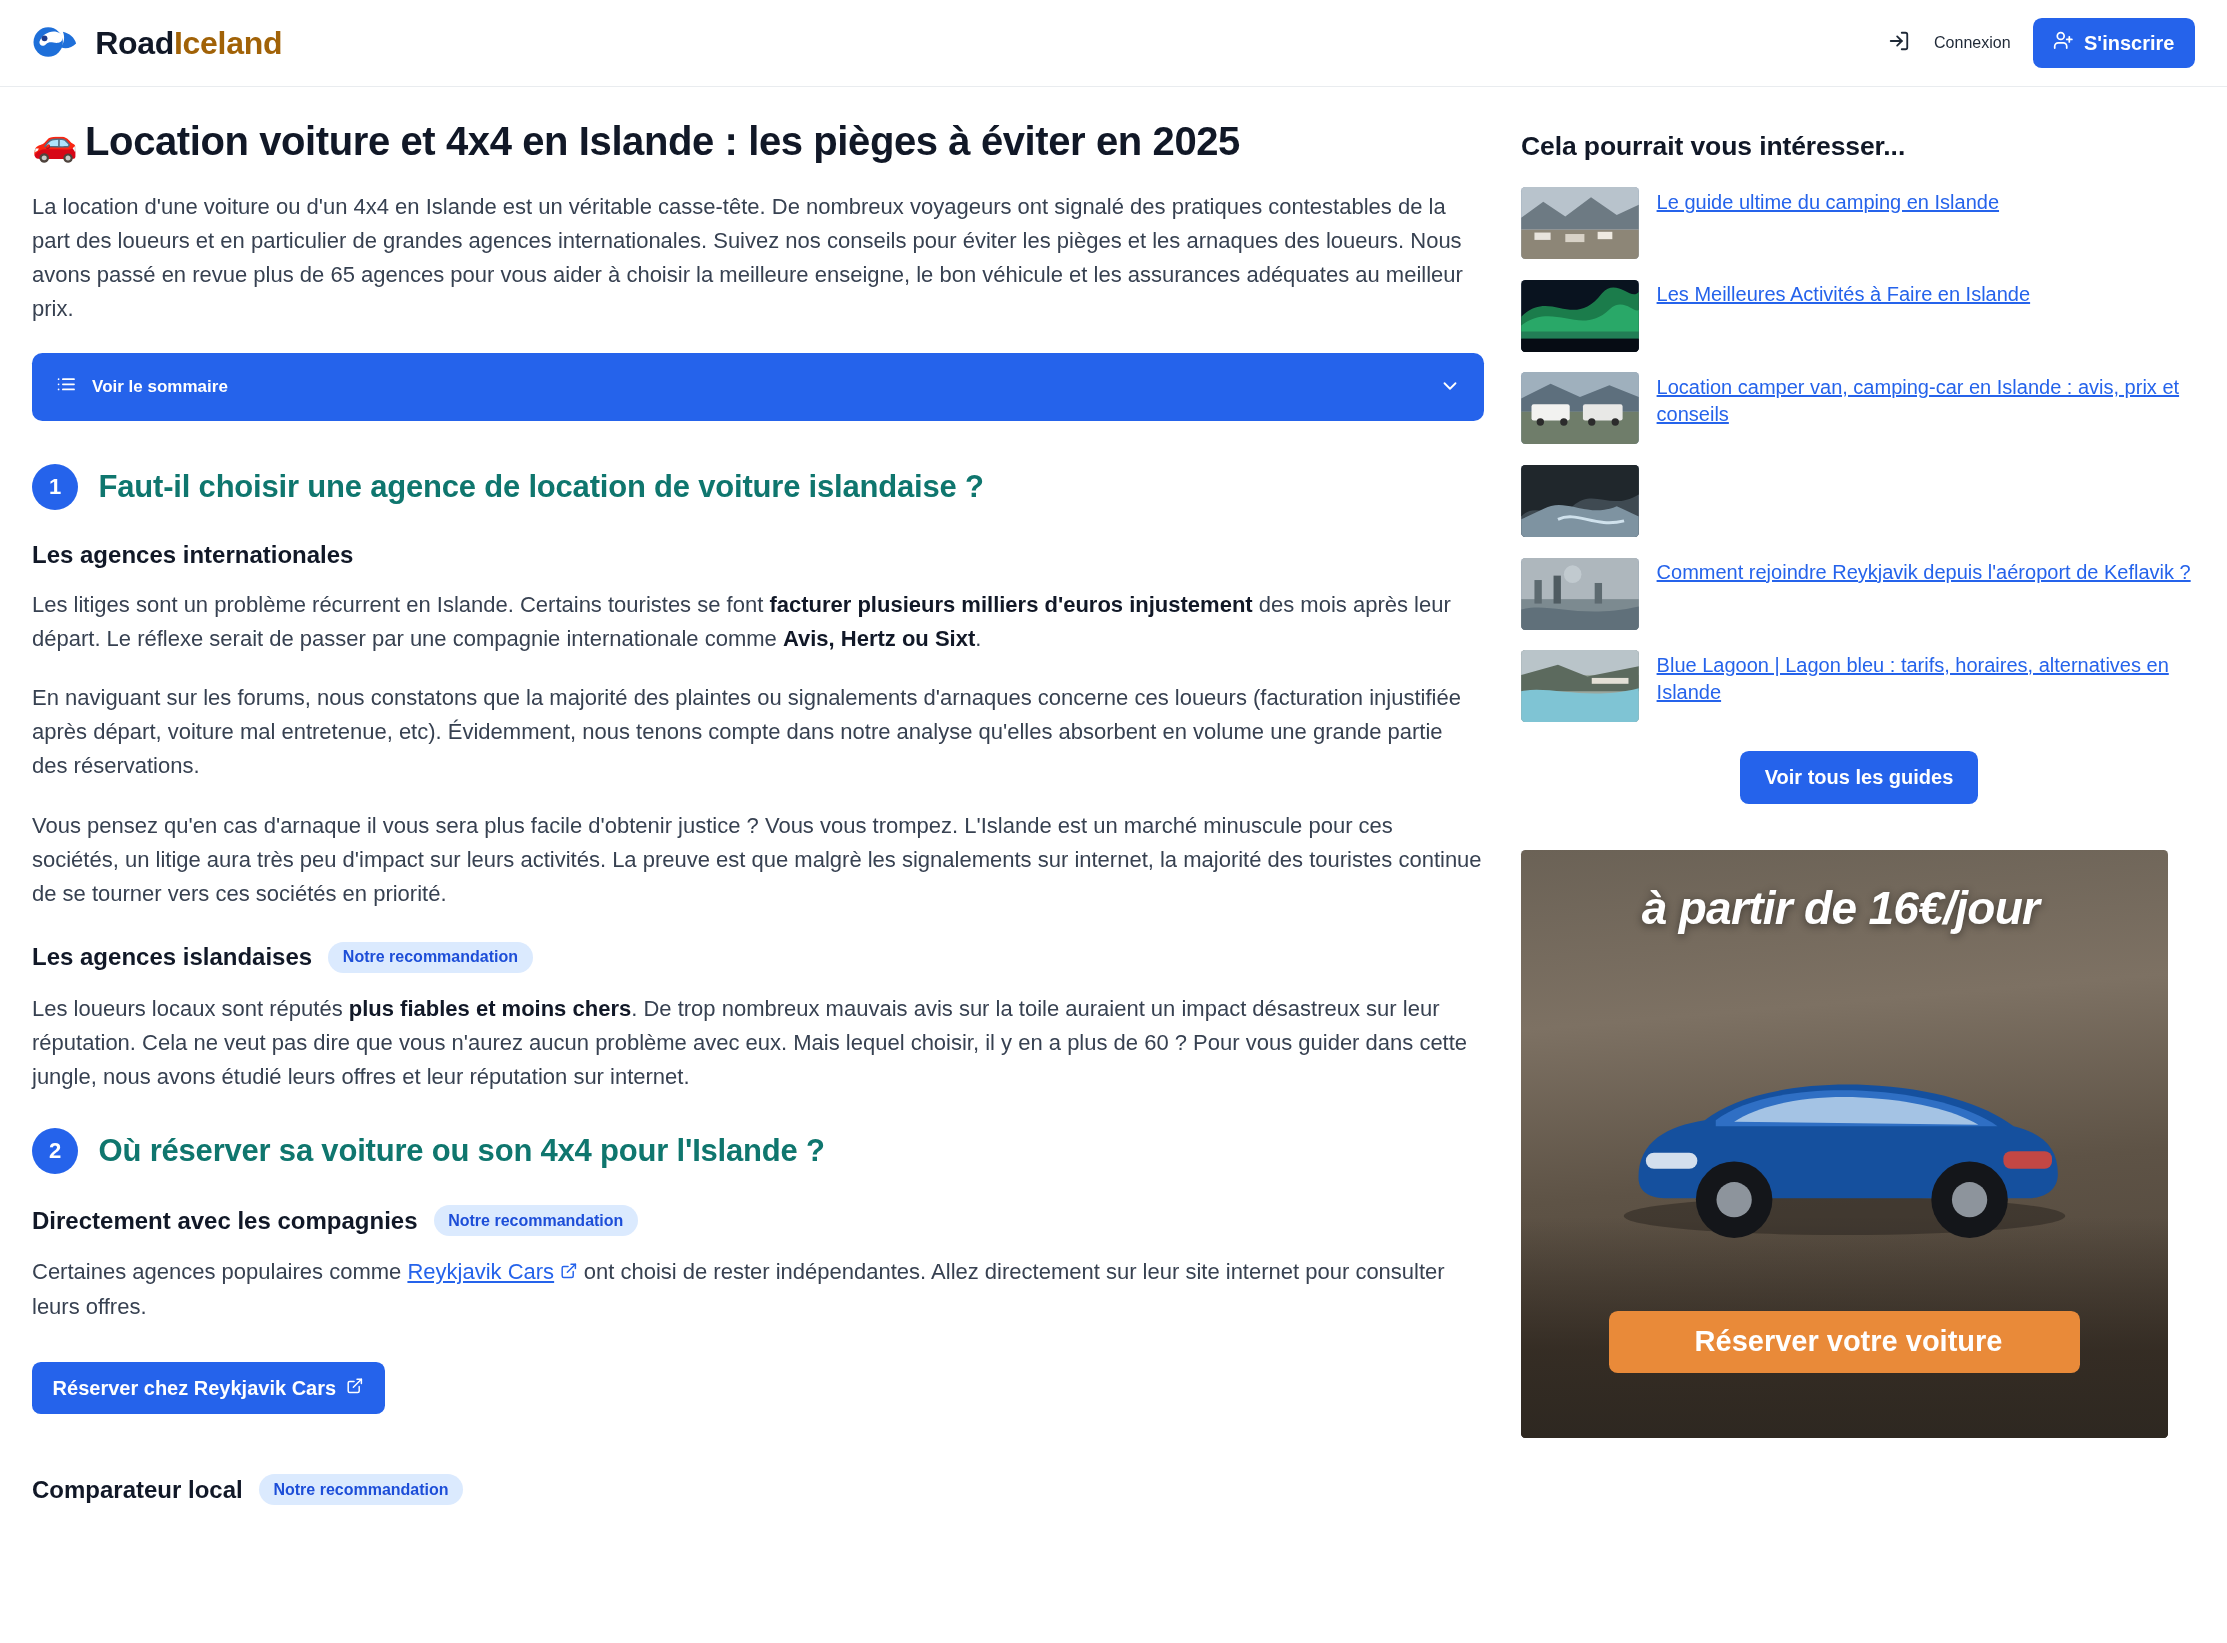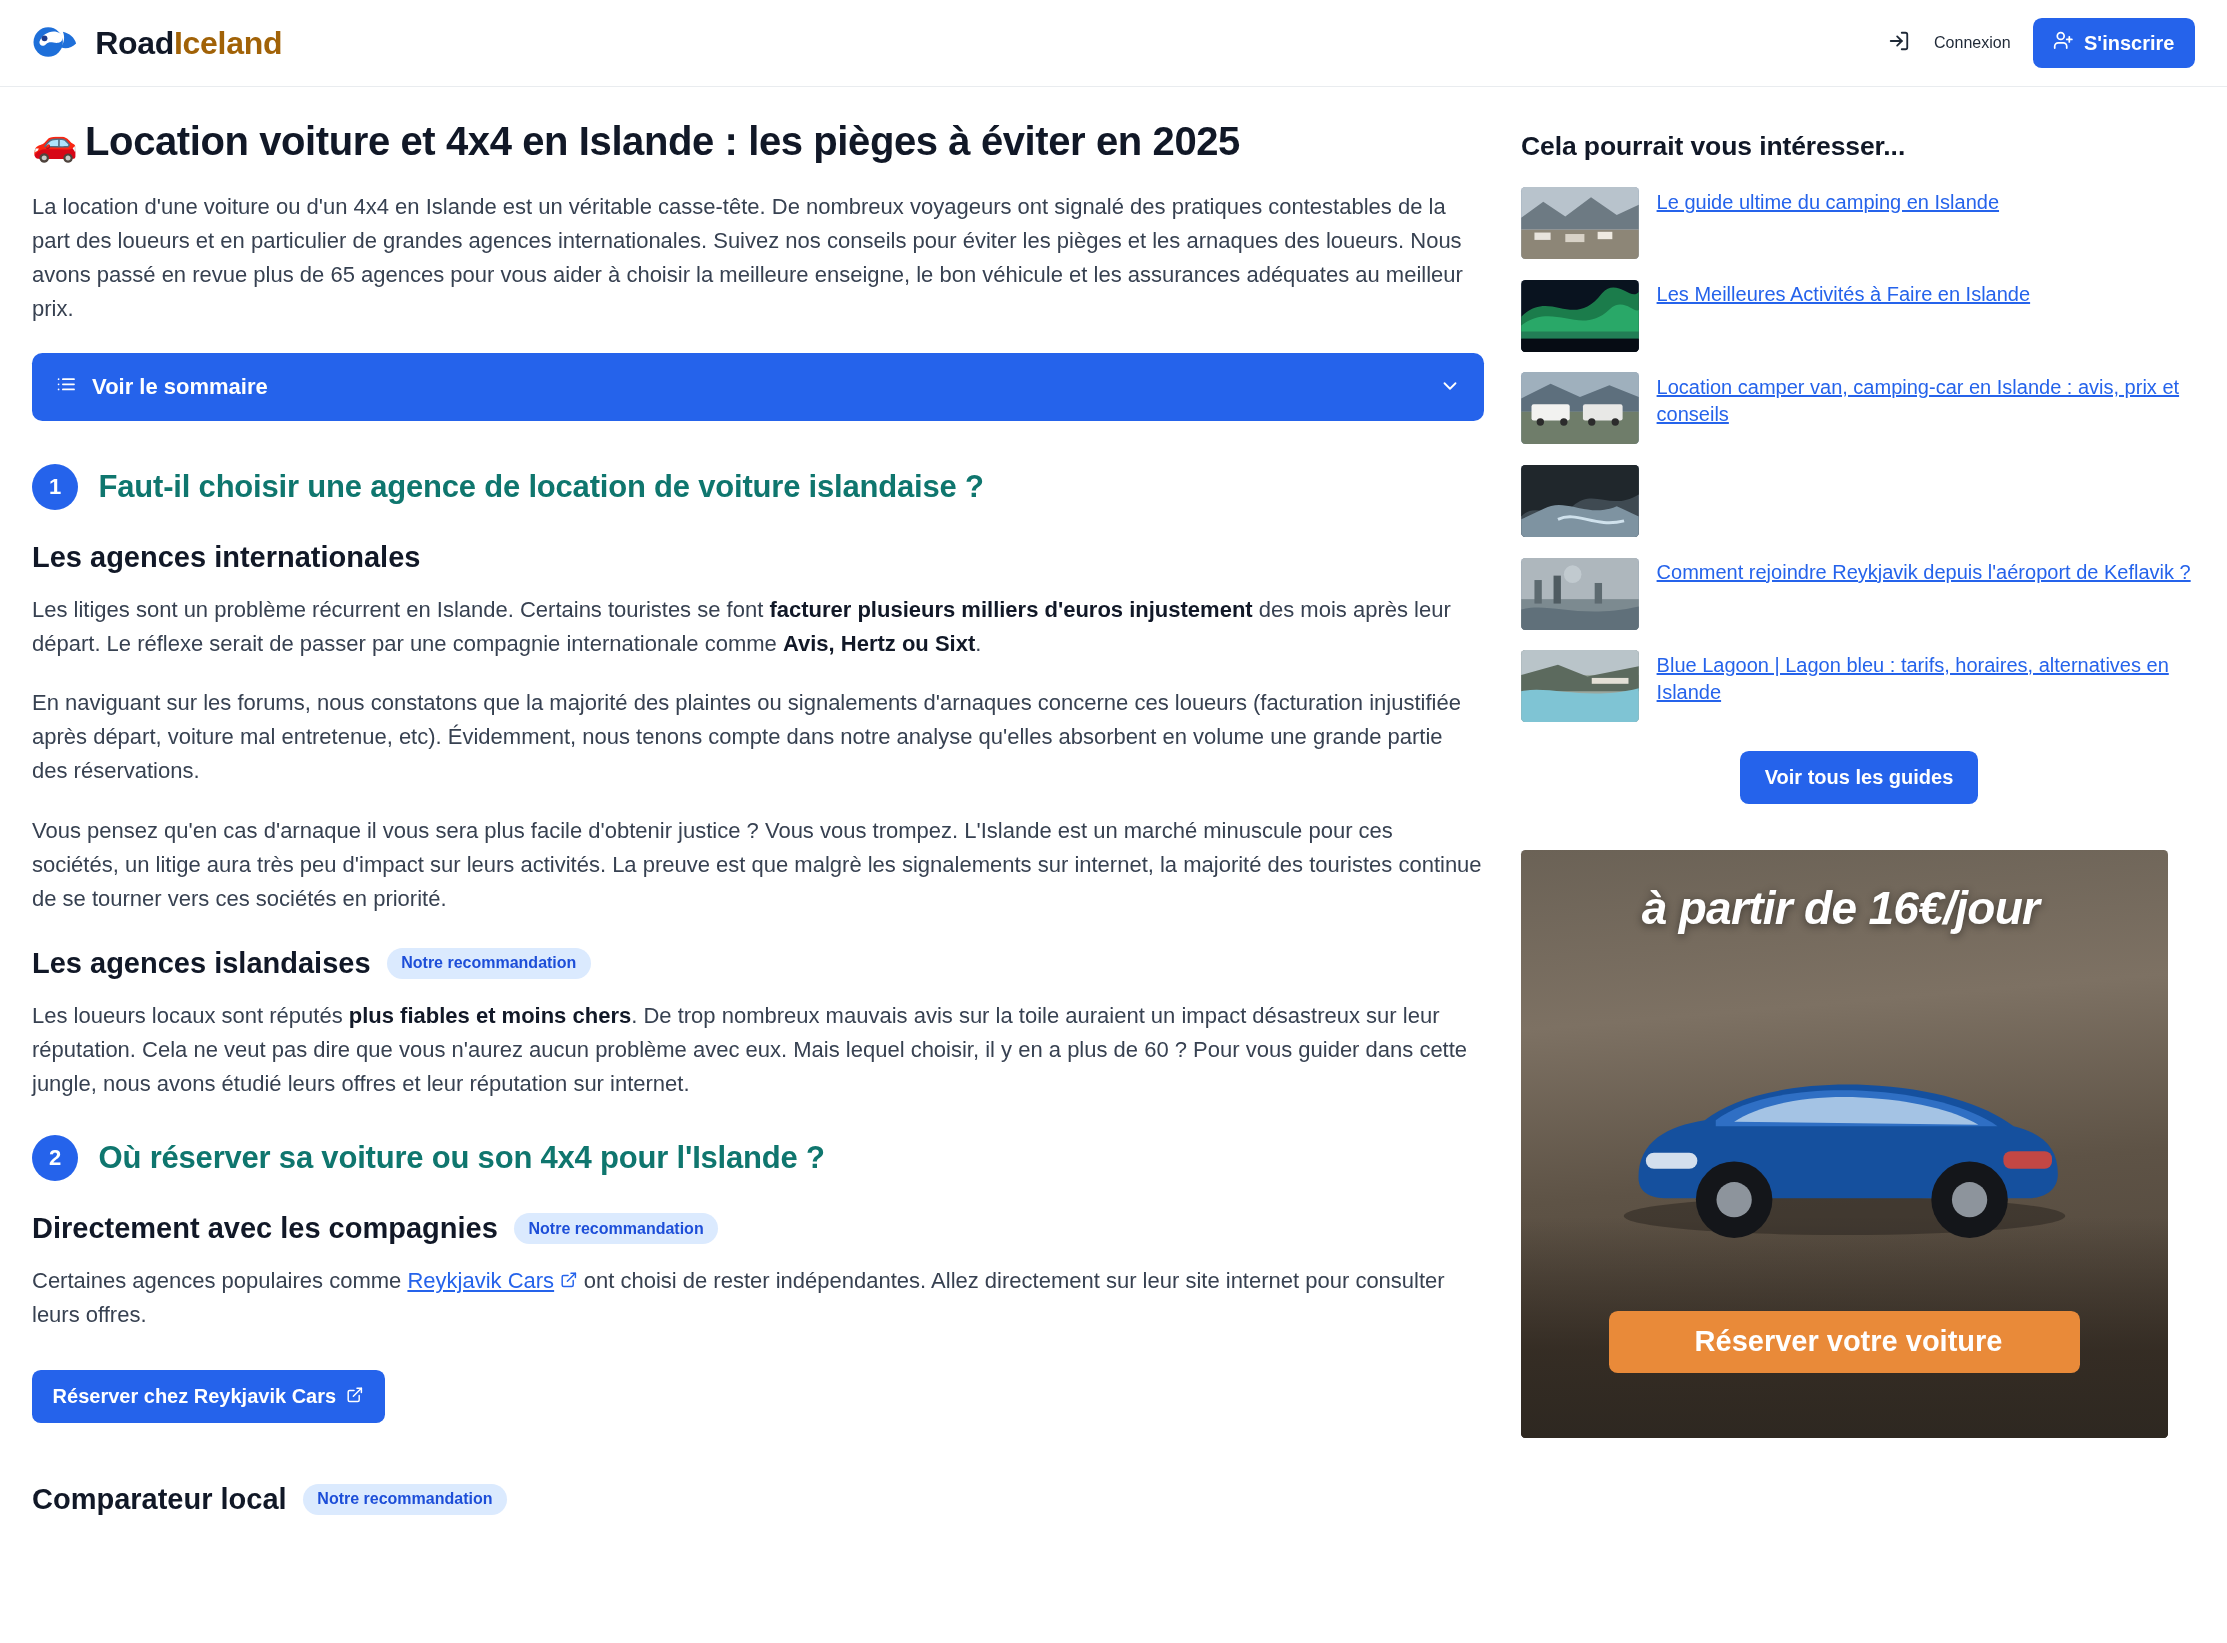--- a/index.html
+++ b/index.html
@@ -105,21 +105,21 @@
     display: flex;
     align-items: center;
     padding: 0 23.5px;
     margin: 26.5px 0 43px 0;
     cursor: pointer;
   }
   .toc-bar .toc-left {
     display: flex;
     align-items: center;
     gap: 16px;
-    font-size: 22px;
+    font-size: 17px;
     font-weight: 700;
   }
   .toc-bar .spacer { flex: 1 1 auto; }
 
   .section-head {
     display: flex;
     align-items: center;
     gap: 20.6px;
     margin: 34px 0 29px 0;
   }
@@ -142,21 +142,21 @@
     letter-spacing: -0.2px;
   }
 
   .sub-head {
     display: flex;
     align-items: center;
     gap: 16px;
     margin: 31px 0 19px 0;
   }
   .sub-head h3 {
-    font-size: 29px;
+    font-size: 24px;
     font-weight: 700;
     color: #111827;
     margin: 0;
   }
   .badge {
     background: #dbeafe;
     color: #1d4ed8;
     font-size: 16px;
     font-weight: 600;
     border-radius: 734px;

